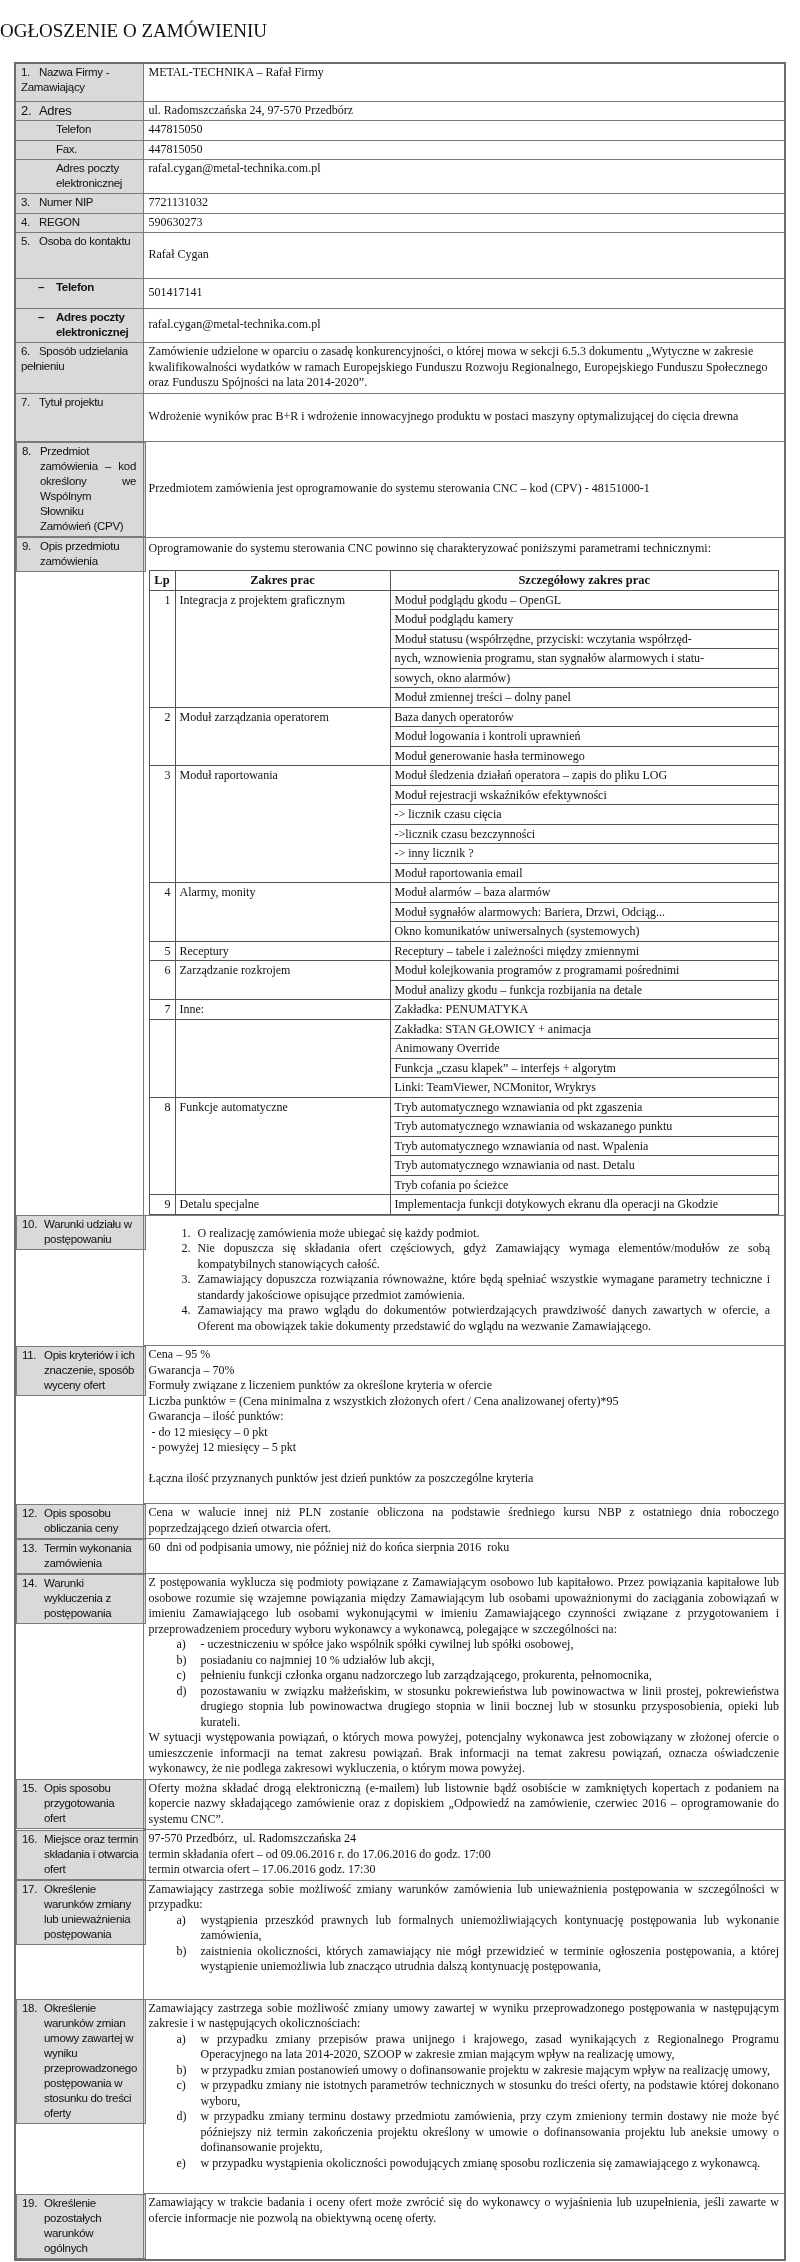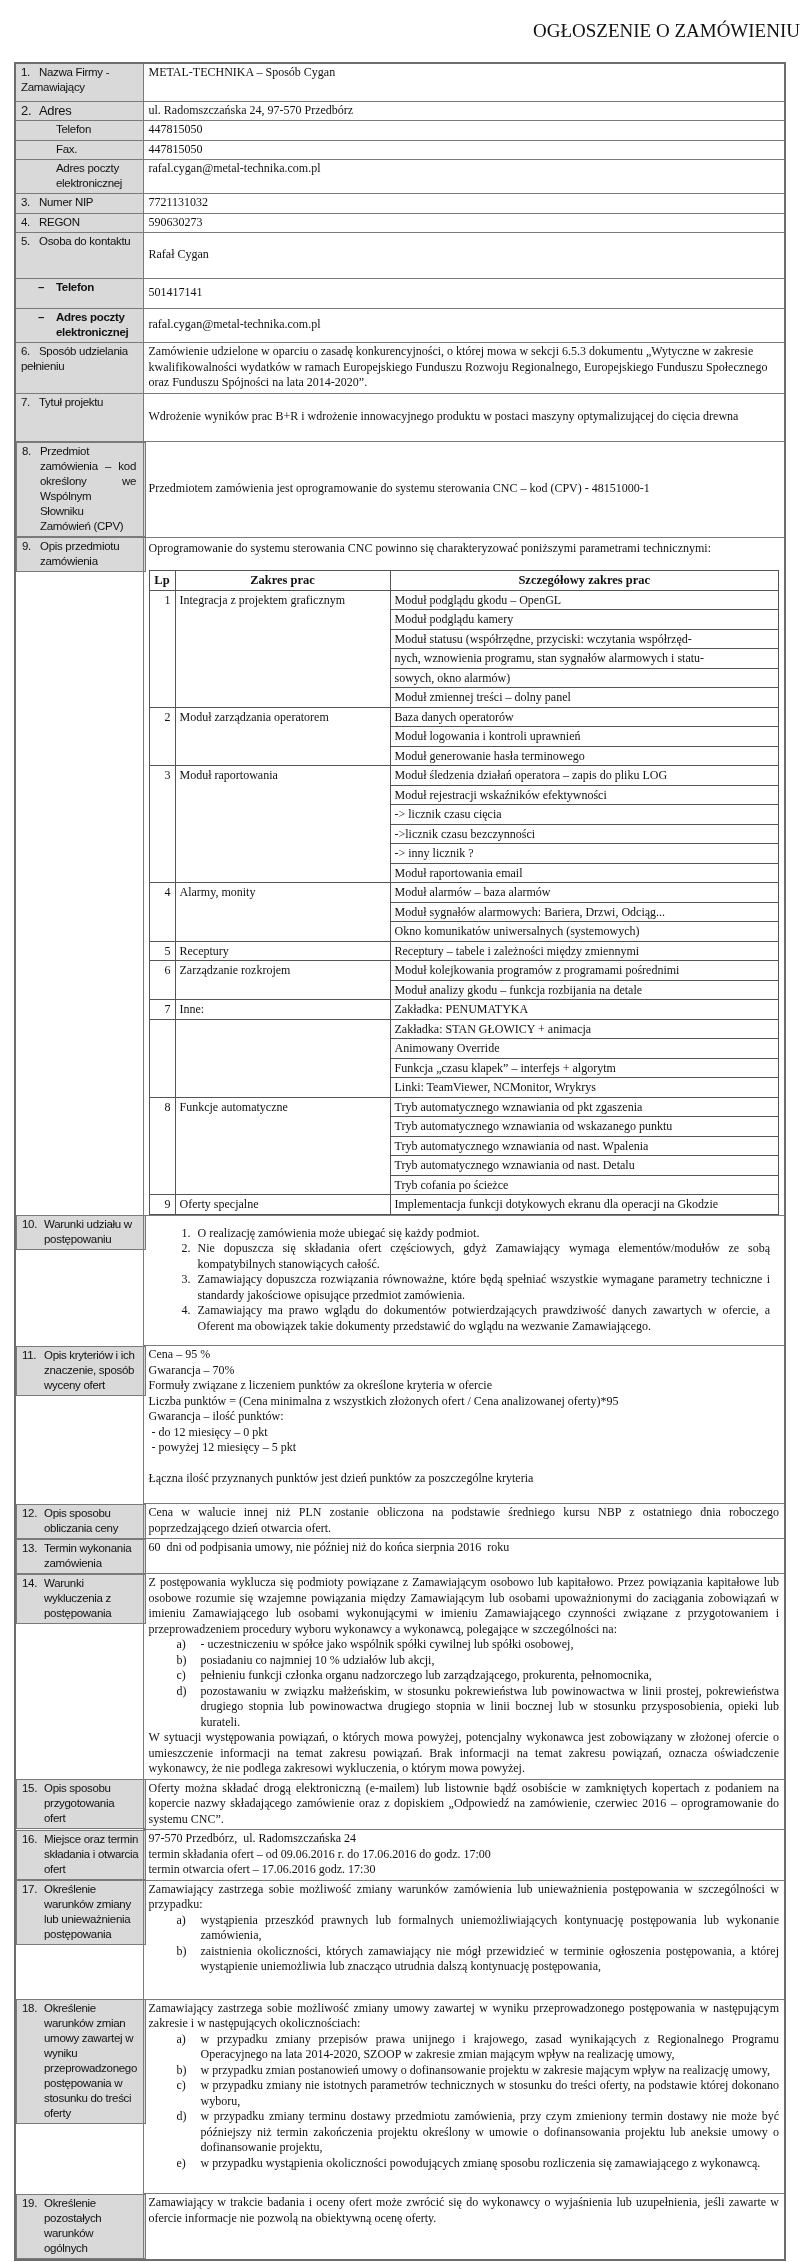--- a/index.html
+++ b/index.html
@@ -1,18 +1,18 @@
 <!DOCTYPE html>
 <html><head>
 <meta charset="utf-8">
 <style>
   html, body { margin: 0; padding: 0; background: #ffffff; }
   body { width: 800px; height: 2262px; position: relative; overflow: hidden; color: #111; }
   .title {
-    position: absolute; top: 20px; left: 0; width: 800px; text-align: right;
+    position: absolute; top: 20px; left: 0; width: 800px; text-align: left;
     font-family: "Liberation Serif", serif; font-size: 19px; letter-spacing: 0px;
   }
   table.main {
     position: absolute; top: 62px; left: 14px; width: 772px;
     border-collapse: collapse; table-layout: fixed;
     border: 2px solid #6d6d6d;
   }
   table.main > tbody > tr > td {
     border: 1.5px solid #7a7a7a; vertical-align: top; padding: 1px 5px 2px 5px;
   }
@@ -57,21 +57,21 @@
 
 <table class="main">
 <colgroup>
       <col style="width:128px">
       <col>
     </colgroup>
 <tbody>
 
   <tr style="height:38px">
     <td class="lbl"><span class="num">1.</span><span>Nazwa Firmy - Zamawiający</span></td>
-    <td class="val">METAL-TECHNIKA – Sposób Cygan</td>
+    <td class="val">METAL-TECHNIKA – Rafał Firmy</td>
   </tr>
 
   <tr style="height:18px">
     <td class="lbl" style="font-size:13px"><span class="num">2.</span><span>Adres</span></td>
     <td class="val">ul. Radomszczańska 24, 97-570 Przedbórz</td>
   </tr>
   <tr style="height:16px">
     <td class="lbl sub">Telefon</td>
     <td class="val">447815050</td>
   </tr>
@@ -255,21 +255,21 @@
                 <td>Tryb automatycznego wznawiania od nast. Wpalenia</td>
               </tr>
               <tr>
                 <td>Tryb automatycznego wznawiania od nast. Detalu</td>
               </tr>
               <tr>
                 <td>Tryb cofania po ścieżce</td>
               </tr>
               <tr>
                 <td class="lp" rowspan="1">9</td>
-                <td rowspan="1">Oferty specjalne</td>
+                <td rowspan="1">Detalu specjalne</td>
                 <td>Implementacja funkcji dotykowych ekranu dla operacji na Gkodzie</td>
               </tr>
             </tbody>
       </table>
     </td>
   </tr>
 
   <tr>
     <td class="lbl" style="display:flex">
           <span class="num" style="width:22px">10.</span>

